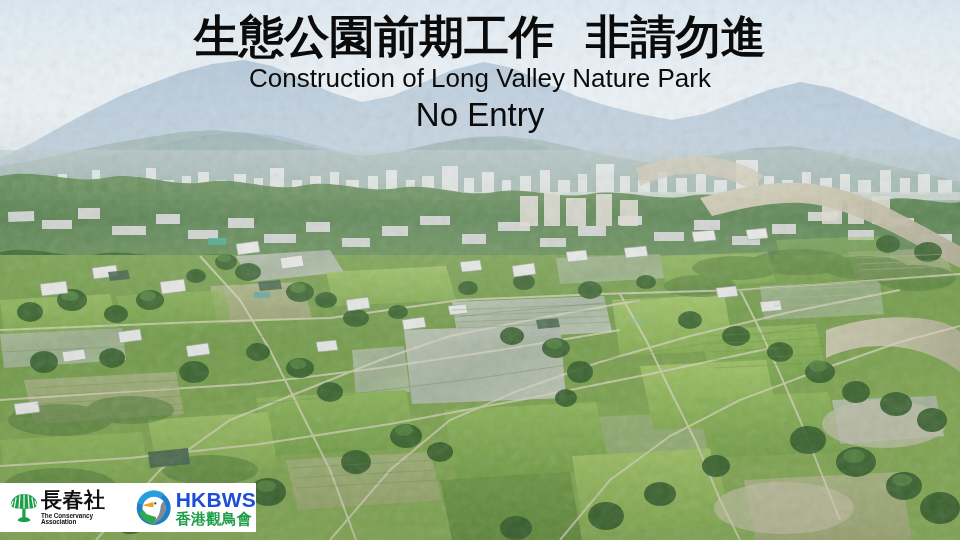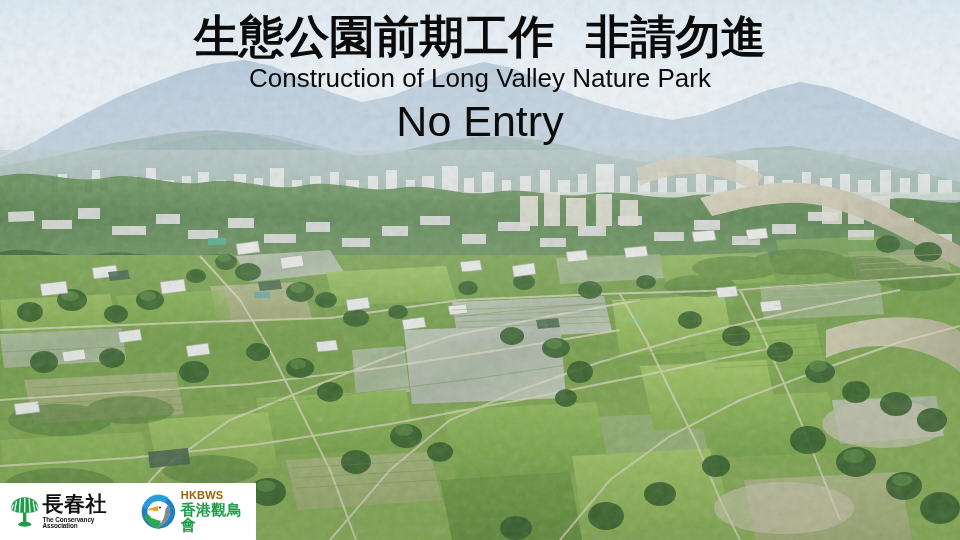--- a/index.html
+++ b/index.html
@@ -101,31 +101,31 @@
   }
   #title-en {
     font-family: "Liberation Sans", sans-serif;
     font-size: 26px;
     font-weight: 400;
     line-height: 1.22;
     margin-top: 1px;
   }
   #subtitle-en {
     font-family: "Liberation Sans", sans-serif;
-    font-size: 43px;
+    font-size: 33px;
     font-weight: 400;
     line-height: 1.22;
     text-align: center;
   }
 
   
   #logo-band {
     position: absolute;
     left: 0; top: 483px;
-    width: 256px; height: 57px;
+    width: 256px; height: 49px;
     background: #ffffff;
     display: flex;
     align-items: center;
     gap: 10px;
     padding-left: 10px;
     box-sizing: border-box;
   }
   .logo { display: flex; align-items: center; }
   #logo-ca { gap: 3px; }
   #logo-ca-text { display: flex; flex-direction: column; line-height: 1; }
@@ -141,23 +141,23 @@
     font-size: 6.4px;
     font-weight: 700;
     color: #111;
     letter-spacing: -0.1px;
     margin-top: 2px;
   }
   #logo-hkbws { gap: 2px; }
   #hkbws-text { display: flex; flex-direction: column; line-height: 1; }
   #hk-en {
     font-family: "Liberation Sans", sans-serif;
-    font-size: 11px;
+    font-size: 21px;
     font-weight: 700;
-    color: #a16207;
+    color: #1d4ed8;
     letter-spacing: .2px;
   }
   #hk-cn {
     font-family: "DejaVu Sans", sans-serif;
     font-size: 15px;
     font-weight: 700;
     color: #1f9e4a;
     letter-spacing: .3px;
     margin-top: 2px;
   }

